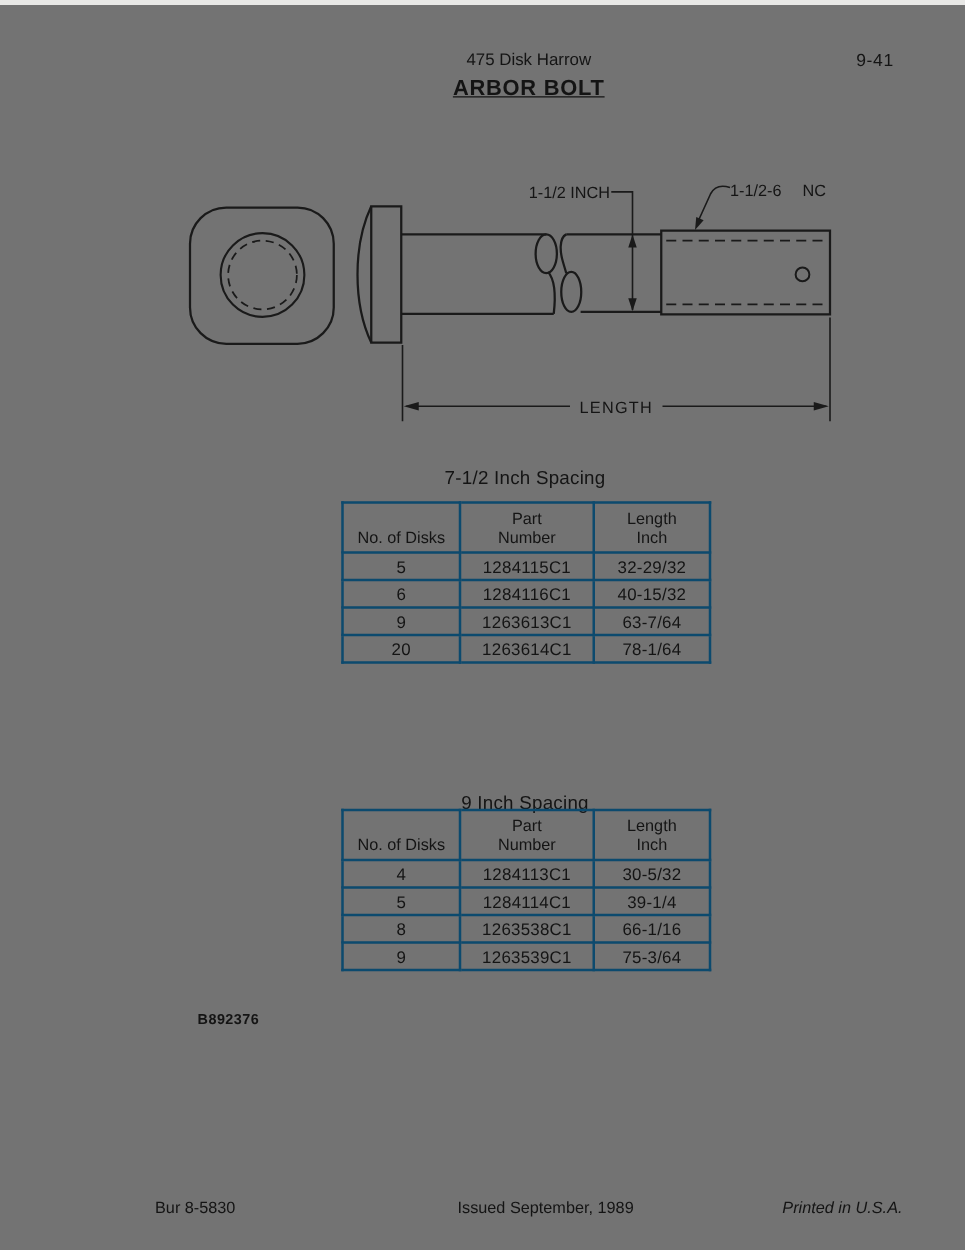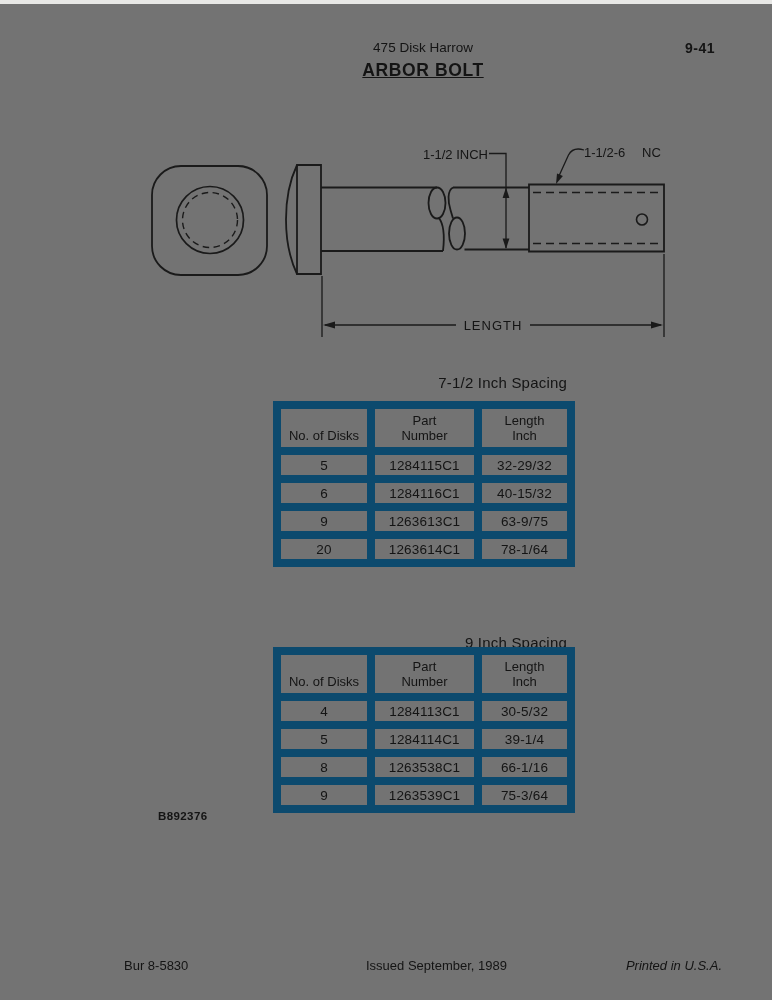--- a/index.html
+++ b/index.html
@@ -15,41 +15,41 @@
   
   .hdr {
     position:absolute; top:35px; left:262px; width:322px;
     text-align:center; line-height:1.3;
   }
   .hdr .model  { font-size:13.5px; }
   .hdr .title  { font-size:17.5px; font-weight:bold; letter-spacing:0.6px; margin-top:2px;text-decoration:underline; }
   .hdr .size   { font-size:13.5px; margin-top:3px; }
   .pageno {
     position:absolute; top:36px; left:685px;
-    font-size:14px; font-weight:bold; letter-spacing:0.5px;
+    font-size:14px; font-weight:normal; letter-spacing:0.5px;
   }
   
   .figure { position:absolute; left:130px; top:125px; }
   .figure text { fill:#141414; font-size:13px; font-family:"Liberation Sans", sans-serif; }
   
   .tbl-title {
     position:absolute; left:273px; width:294px;
-    text-align:right; font-size:15px; letter-spacing:0.2px;
+    text-align:center; font-size:15px; letter-spacing:0.2px;
   }
   .tbl-title.t1 { top:370px; }
   .tbl-title.t2 { top:630px; }
   table.spec {
     position:absolute; left:273px;
     border-collapse:collapse; table-layout:fixed;
     width:294px; background:transparent;
   }
   table.spec.t1 { top:397px; }
   table.spec.t2 { top:643px; }
   table.spec th, table.spec td {
-    border:8px solid #0c4a6e;
+    border:2px solid #0c4a6e;
     text-align:center; font-weight:normal;
     padding:0;
   }
   table.spec th { font-size:13px; line-height:15px; height:34px; vertical-align:middle; }
   table.spec th.c-disks { vertical-align:bottom; padding-bottom:4px; }
   table.spec td { font-size:13.5px; height:20px; letter-spacing:0.2px; }
   col.c1 { width:94px; } col.c2 { width:107px; } col.c3 { width:93px; }
   
   .figcode {
     position:absolute; left:158px; top:806px;
@@ -148,21 +148,21 @@
         <td>32-29/32</td>
       </tr>
       <tr>
         <td>6</td>
         <td>1284116C1</td>
         <td>40-15/32</td>
       </tr>
       <tr>
         <td>9</td>
         <td>1263613C1</td>
-        <td>63-9/75</td>
+        <td>63-7/64</td>
       </tr>
       <tr>
         <td>20</td>
         <td>1263614C1</td>
         <td>78-1/64</td>
       </tr>
     </tbody>
   </table>
 
   <div class="tbl-title t2">9 Inch Spacing</div>

